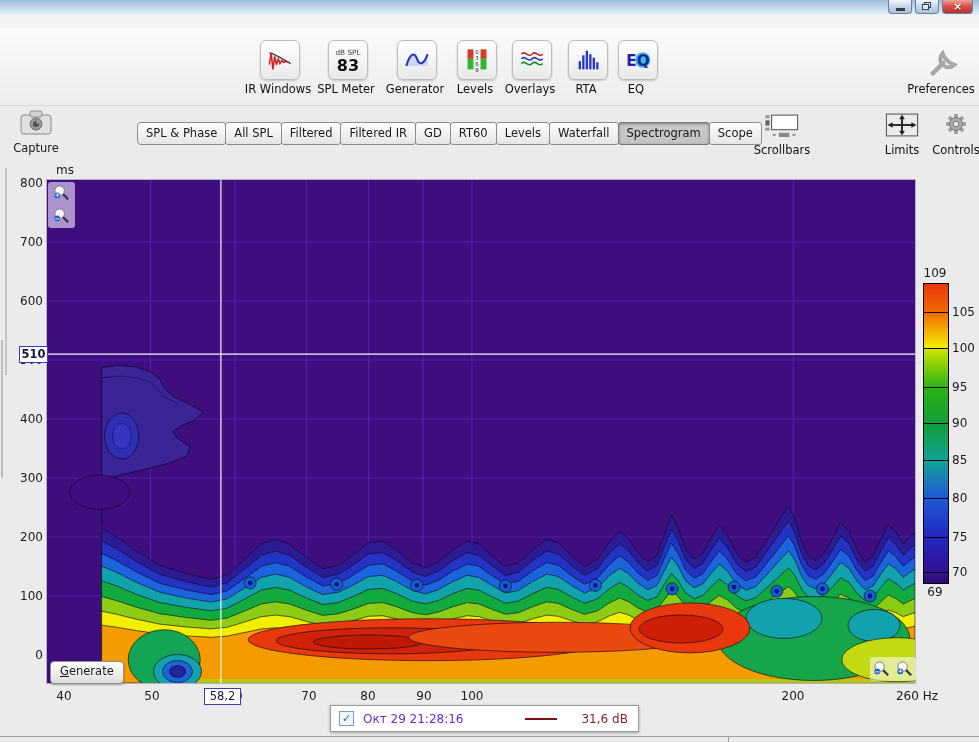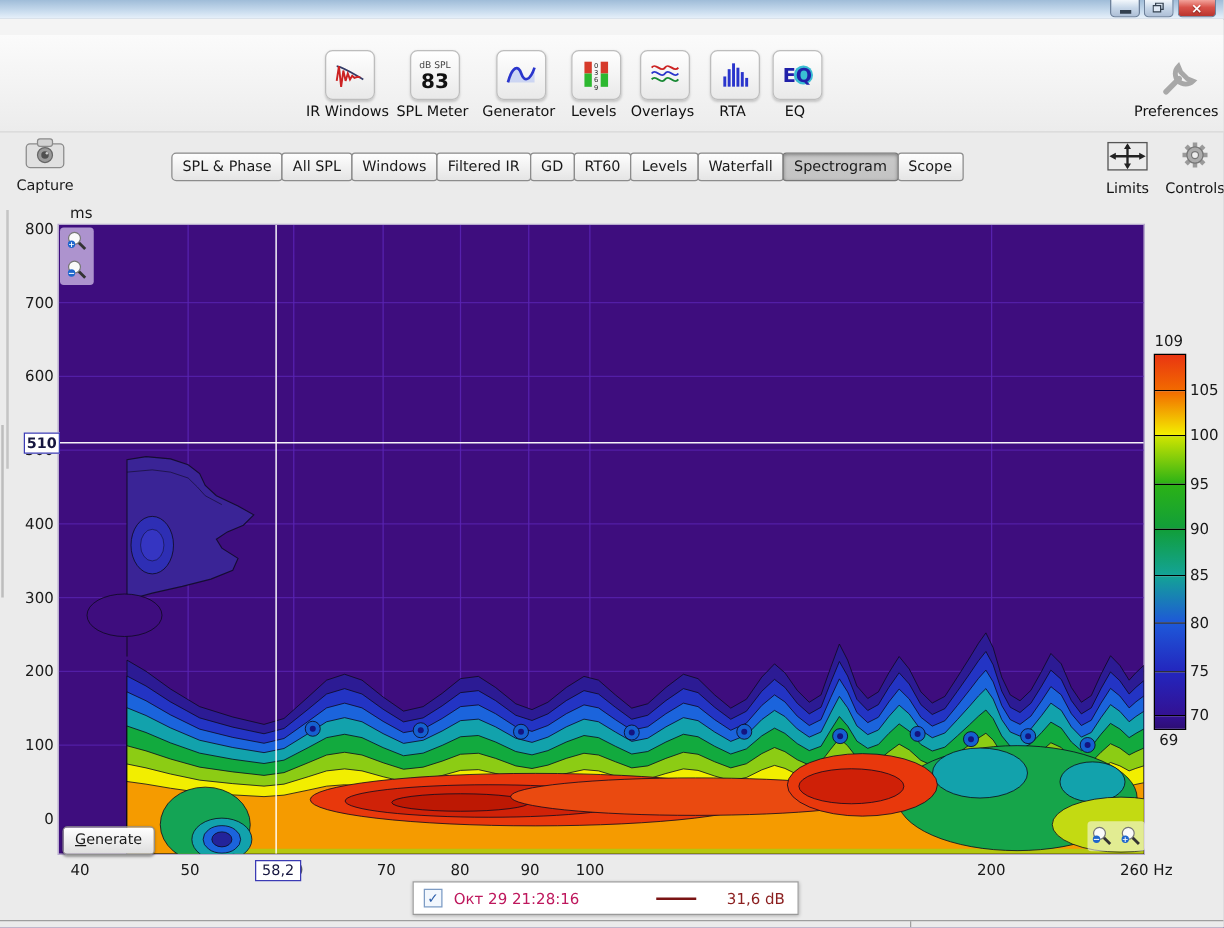--- a/index.html
+++ b/index.html
@@ -59,21 +59,21 @@
   #cb-bot{position:absolute;left:920px;top:585px;width:30px;text-align:center;}
   
   #generate{position:absolute;left:50px;top:661px;height:21px;padding:0 9px;font-size:11.5px;
     background:linear-gradient(#ffffff,#dedede);border:1px solid #909090;border-radius:4px;
     box-shadow:0 1px 2px rgba(0,0,0,.35);line-height:19px;cursor:default;}
   #generate u{text-decoration:underline;}
   #legend{position:absolute;left:330px;top:705px;width:307px;height:25px;background:#fff;
     border:1px solid #9a9a9a;box-shadow:0 1px 3px rgba(0,0,0,.3);display:flex;align-items:center;}
   #legend .cb{width:13px;height:13px;border:1px solid #7d9cc4;background:#f2f7fd;margin-left:8px;
     display:flex;align-items:center;justify-content:center;font-size:11px;color:#2c5eaa;font-weight:bold;cursor:default;}
-  #legend .meas{color:#be185d;margin-left:9px;}
+  #legend .meas{color:#6d28d9;margin-left:9px;}
   #legend .dash{width:32px;height:2px;background:#7a1414;margin-left:62px;}
   #legend .lvl{color:#8b1f1f;margin-left:24px;}
   .splitter{position:absolute;background:#c4c4c4;cursor:default;}
   #bottomline{position:absolute;left:0;top:736px;width:979px;height:1px;background:#9e9e9e;}
   #bottomdiv{position:absolute;left:728px;top:737px;width:1px;height:5px;background:#9e9e9e;}
 </style>
 </head>
 <body>
 
 <div id="app">
@@ -182,30 +182,42 @@
         <circle cx="21" cy="16" r="3" fill="#505050"></circle>
         <circle cx="22.5" cy="14.5" r="1" fill="#cfcfcf"></circle>
       </svg>
     </span>
     <div style="font-size:11.5px">Capture</div>
   </div>
 
   <div id="tabs">
     <div class="tab first">SPL &amp; Phase</div>
     <div class="tab">All SPL</div>
-    <div class="tab">Windows</div>
+    <div class="tab">Filtered</div>
     <div class="tab">Filtered IR</div>
     <div class="tab">GD</div>
     <div class="tab">RT60</div>
     <div class="tab">Levels</div>
     <div class="tab">Waterfall</div>
     <div class="tab active">Spectrogram</div>
     <div class="tab">Scope</div>
   </div>
 
+  <div class="vbtn" style="left:742px;width:80px">
+    <svg width="40" height="26" viewBox="0 0 38 25">
+      <rect x="9" y="3" width="25" height="14" fill="#fff" stroke="#555"></rect>
+      <rect x="3" y="3" width="4" height="3" fill="#999"></rect>
+        <rect x="3" y="8" width="4" height="5" fill="#666"></rect>
+        <rect x="3" y="15" width="4" height="3" fill="#999"></rect>
+      <rect x="16" y="20" width="10" height="4" fill="#888"></rect>
+      <rect x="10" y="21" width="3" height="2" fill="#999"></rect>
+        <rect x="29" y="21" width="3" height="2" fill="#999"></rect>
+    </svg>
+    <div class="vlabel">Scrollbars</div>
+  </div>
   <div class="vbtn" style="left:872px;width:60px">
     <svg width="38" height="26" viewBox="0 0 36 25">
       <rect x="3" y="2" width="30" height="21" fill="none" stroke="#555"></rect>
       <g stroke="#222" stroke-width="1.8">
           <line x1="7" y1="12.5" x2="29" y2="12.5"></line>
           <line x1="18" y1="4" x2="18" y2="21"></line>
         </g>
       <g fill="#222">
         <polygon points="4,12.5 9,9.8 9,15.2"></polygon>
           <polygon points="32,12.5 27,9.8 27,15.2"></polygon>

